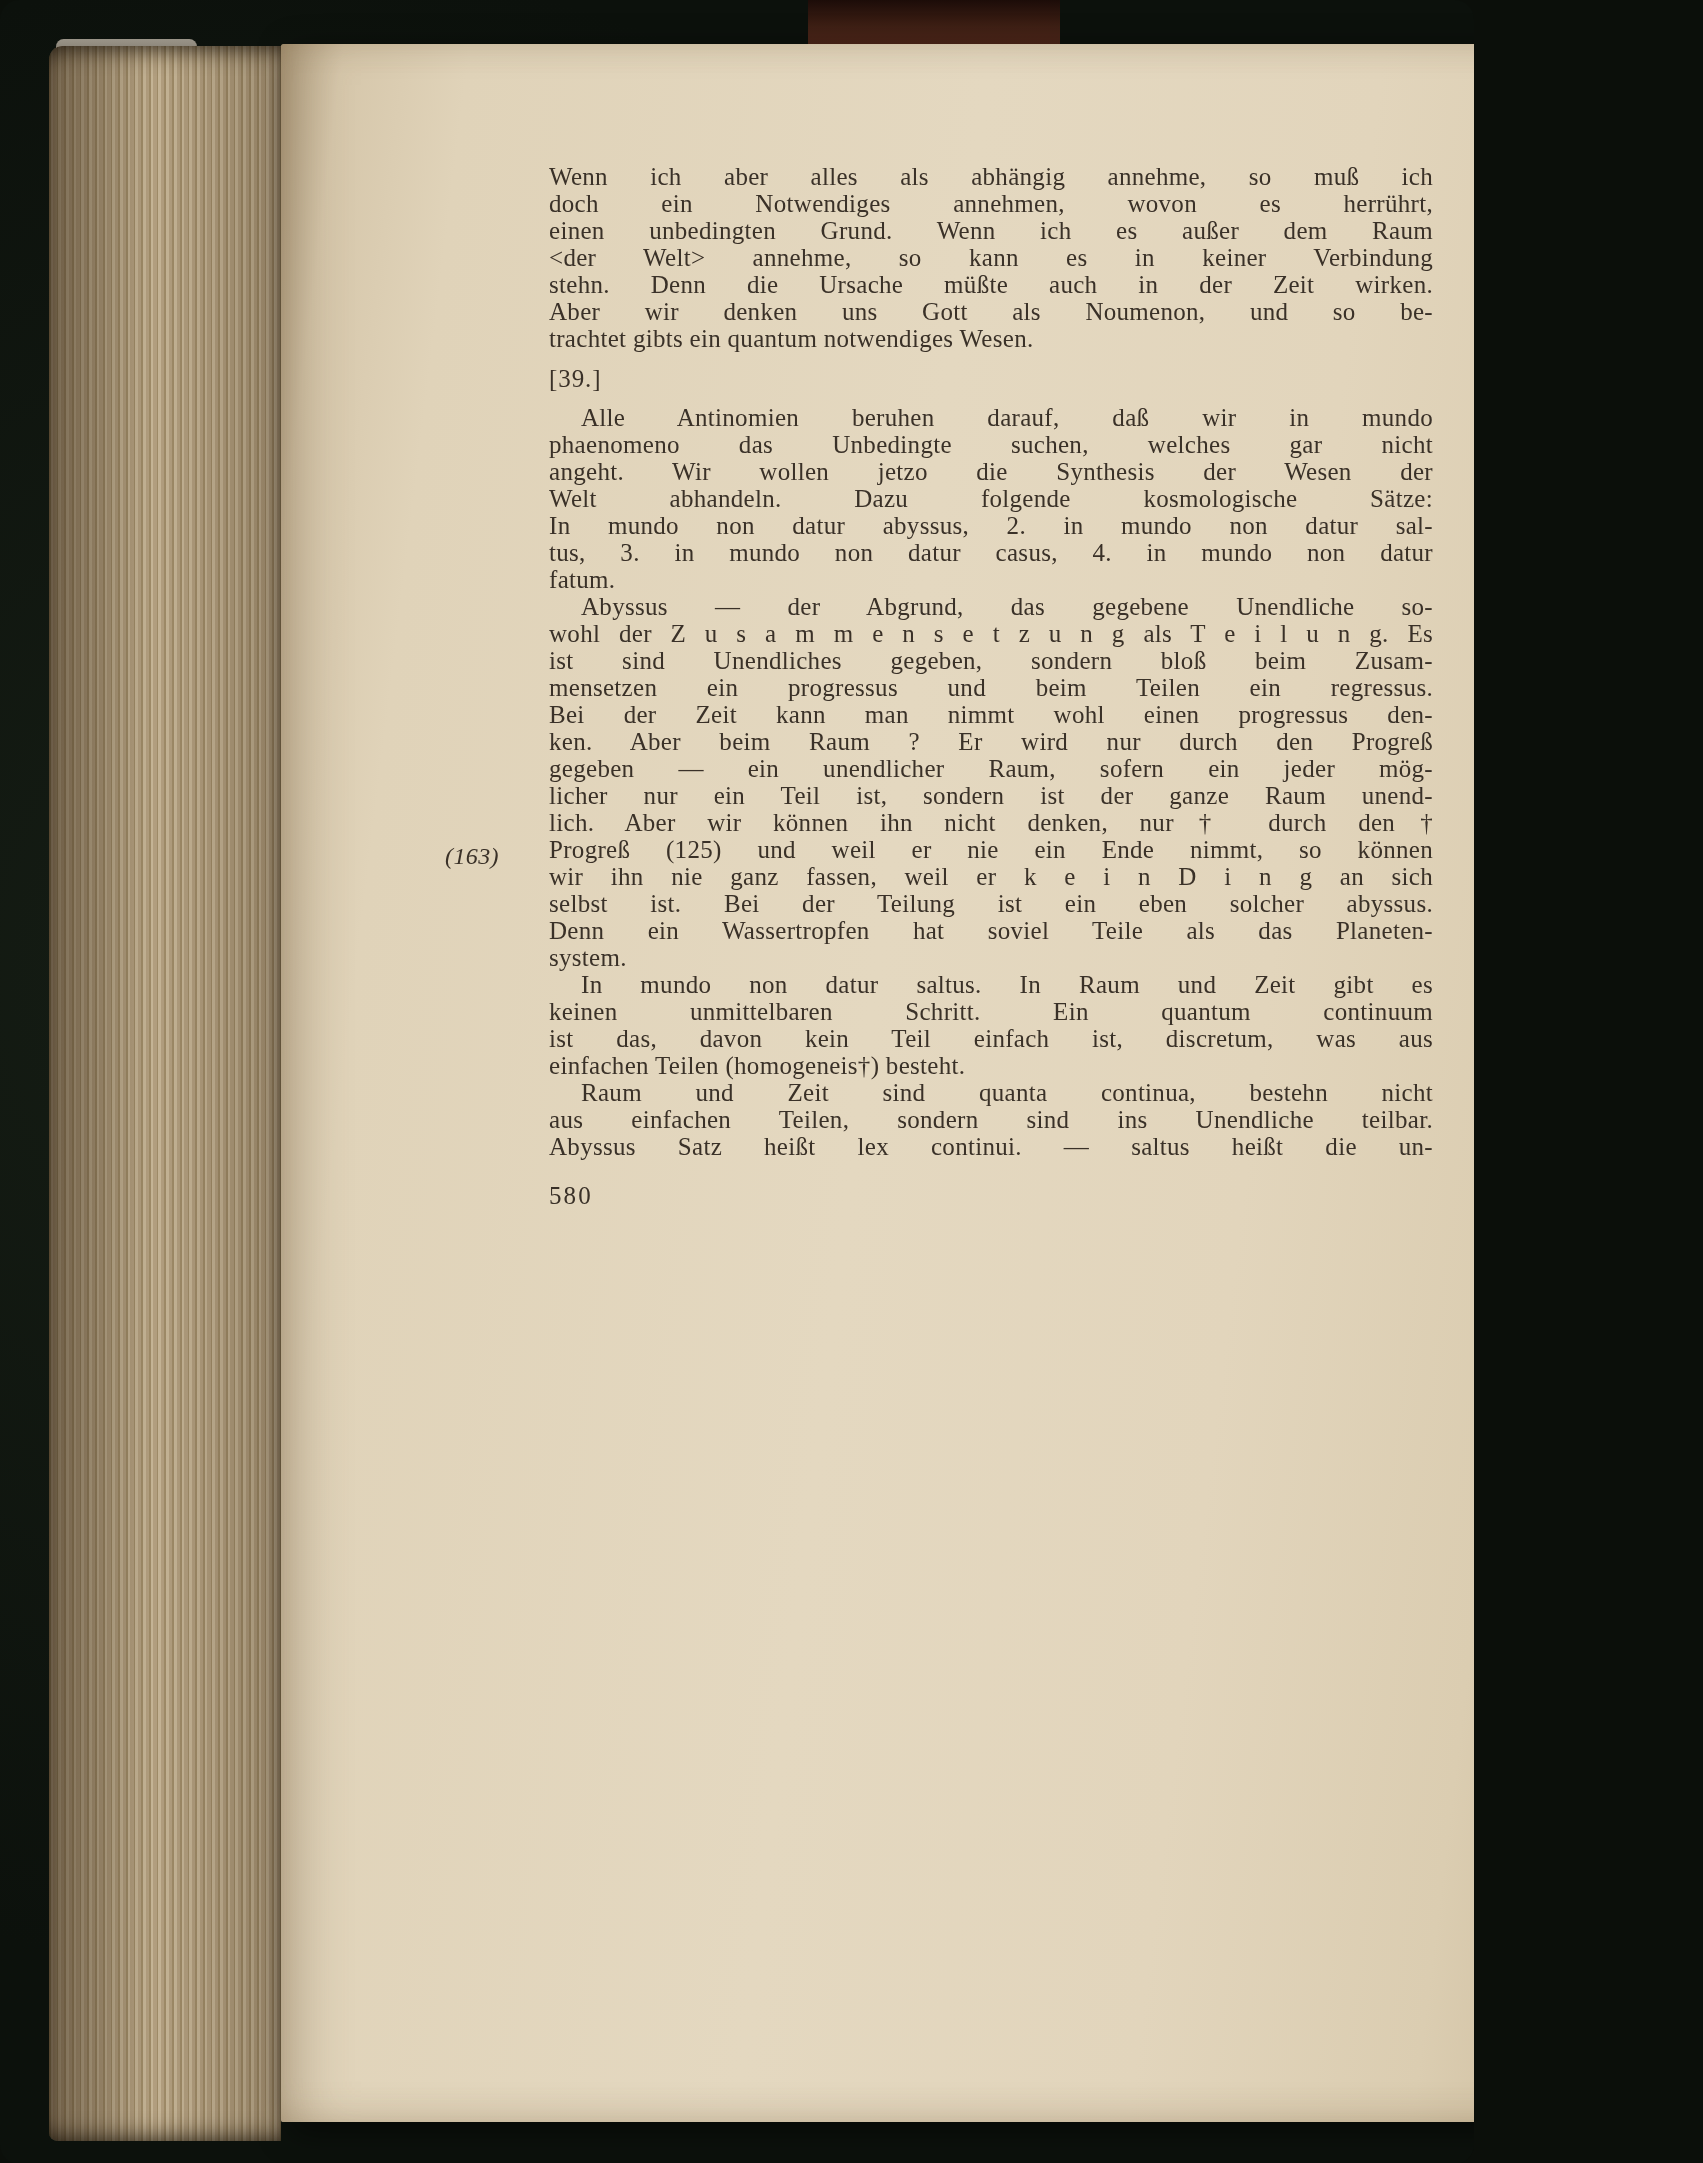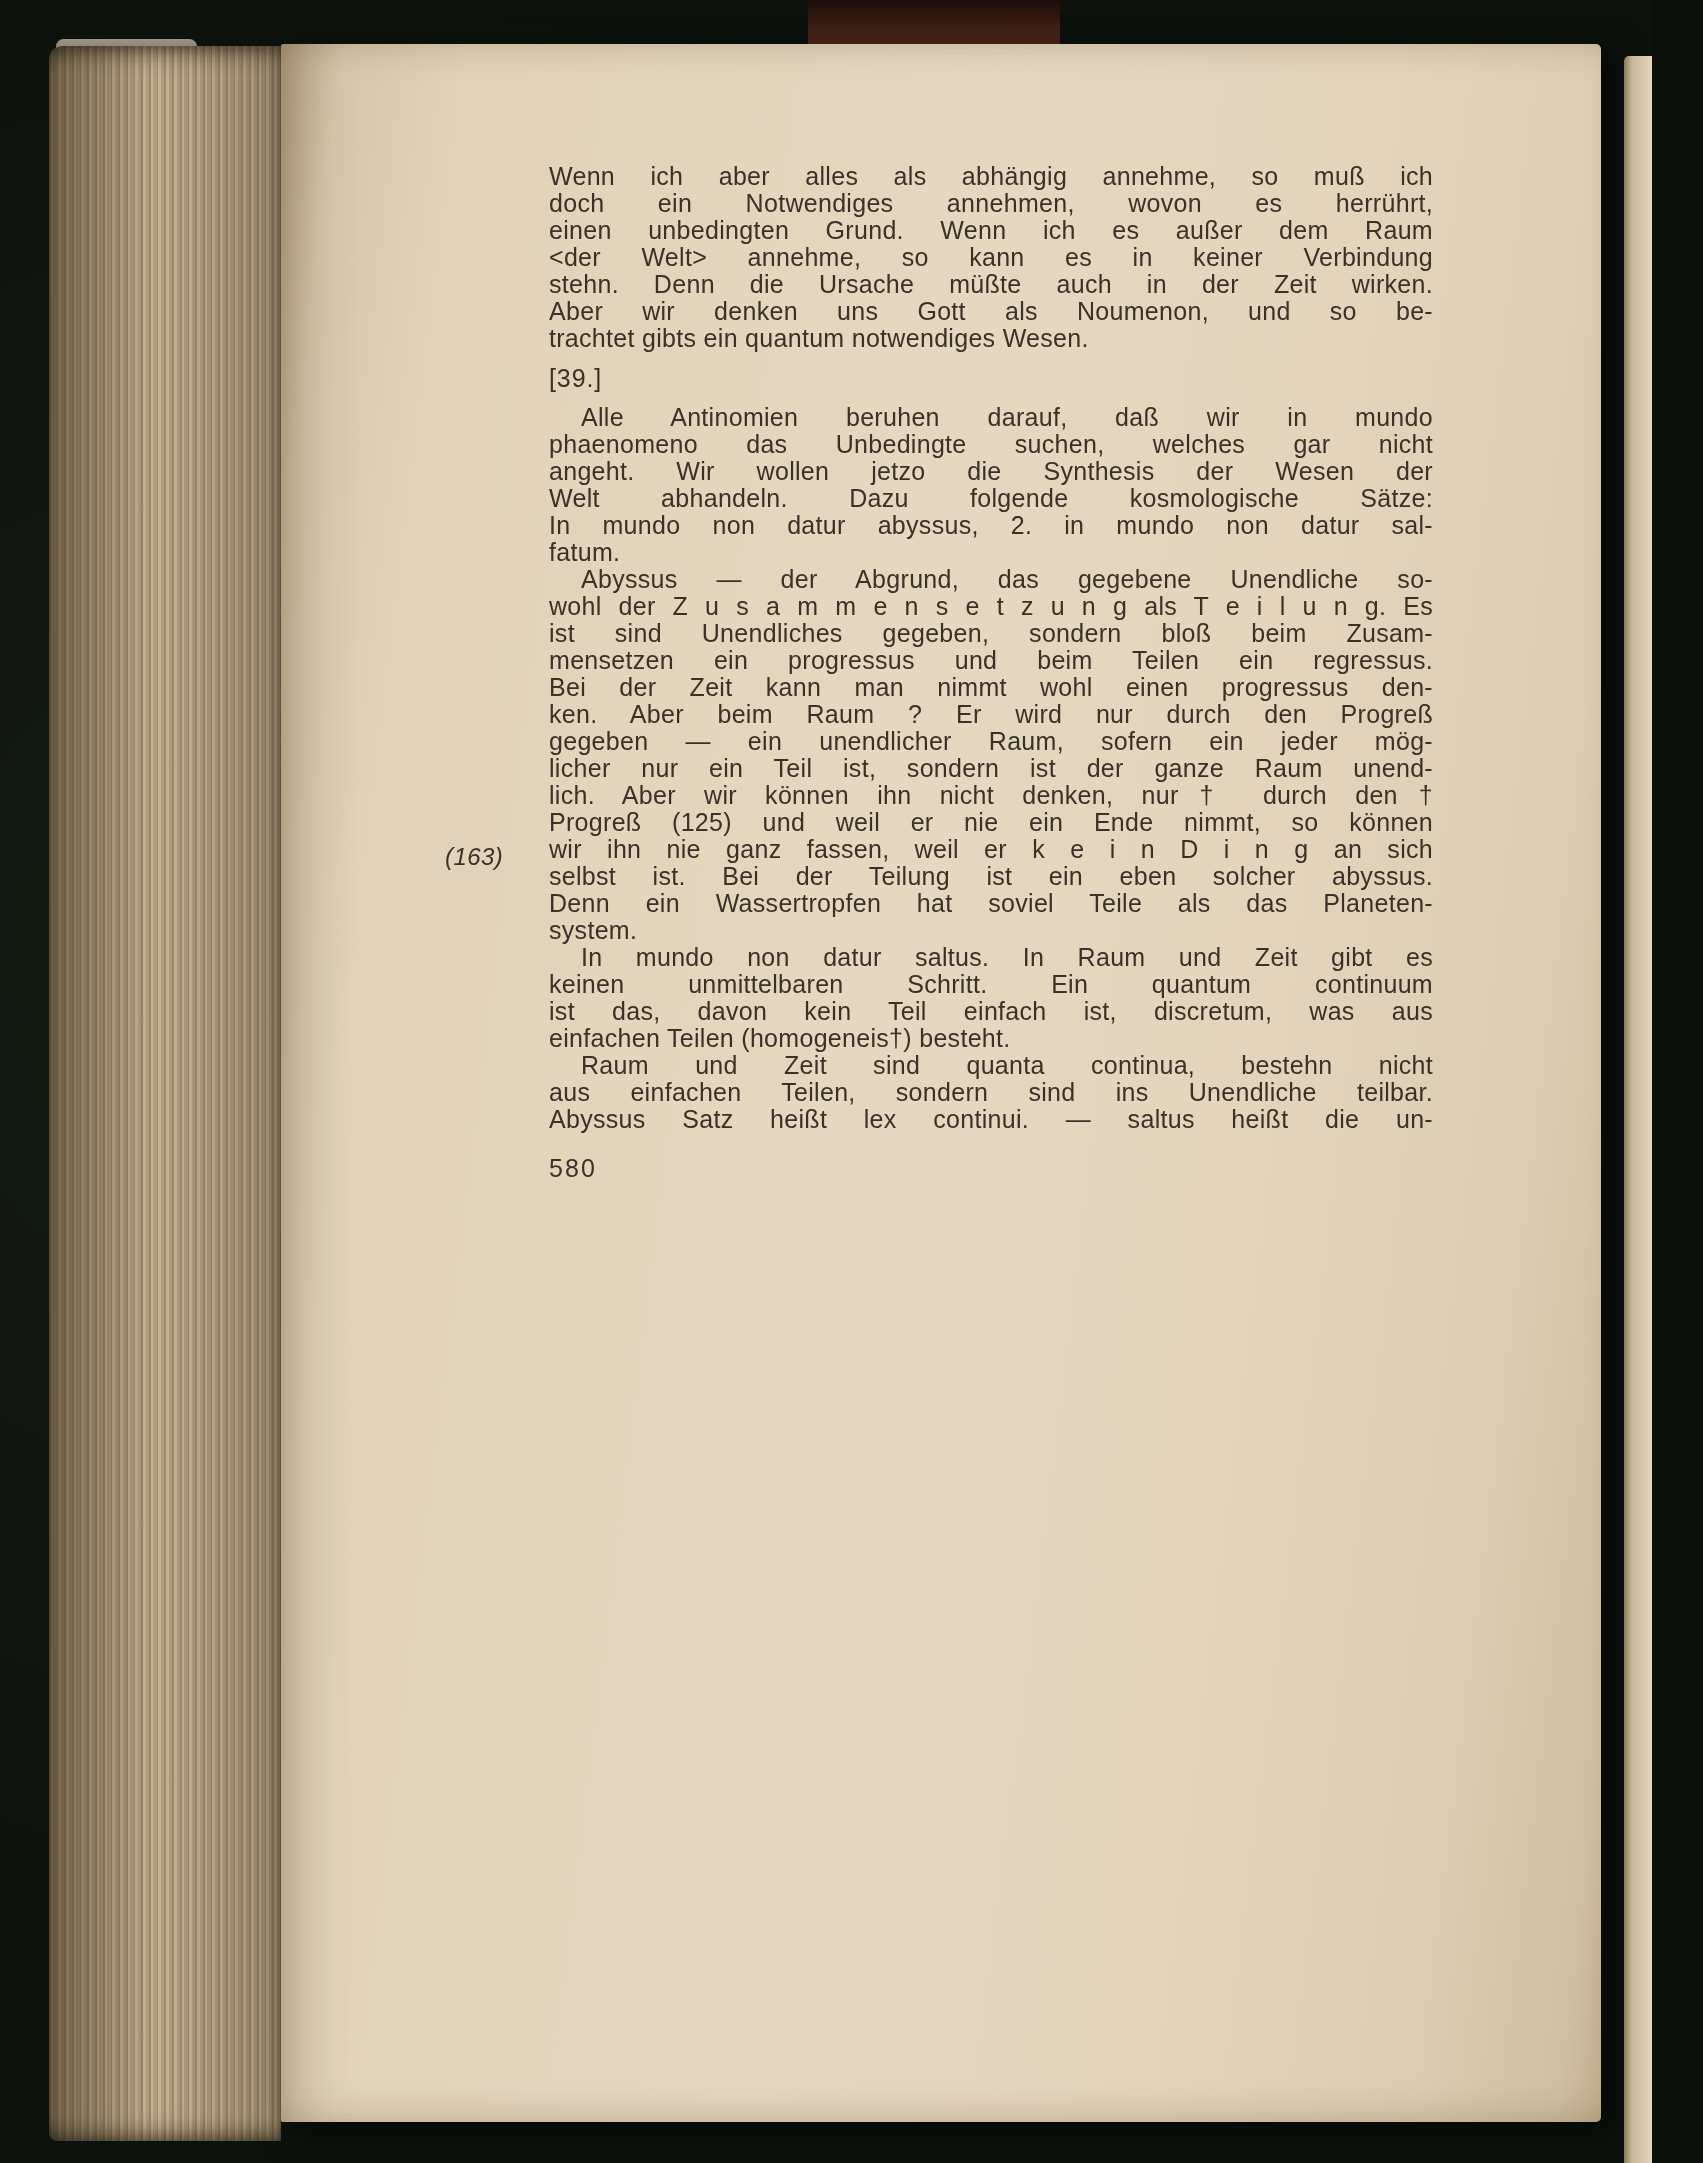--- a/index.html
+++ b/index.html
@@ -2,27 +2,28 @@
 <html style="font-size:13.6px"><head>
 <meta charset="utf-8">
 <style>
   html, body {
     margin: 0;
     padding: 0;
     background: #0b0f0a;
   }
   .stage {
     position: relative;
-    width: 1652px;
+    width: 1474px;
     height: 2164px;
     overflow: hidden;
     background:
       radial-gradient(ellipse at 20% 45%, rgba(30,40,28,.55), rgba(0,0,0,0) 60%),
       #0c110c;
-    font-family: Liberation Sans, sans-serif;
+    font-family: Liberation Serif, serif;
+    border-radius: 19px;
   }
 
   
   .top-maroon {
     position: absolute;
     left: 808px; top: 0; width: 252px; height: 49px;
     background: linear-gradient(180deg, #1c0c08 0%, #3f2015 55%, #54291b 100%);
   }
 
   
@@ -126,20 +127,21 @@
         </div>
 
       <div class="heading">[39.]</div>
 
       <div class="para">
           <div class="line indent">Alle Antinomien beruhen darauf, daß wir in mundo</div>
           <div class="line">phaenomeno das Unbedingte suchen, welches gar nicht</div>
           <div class="line">angeht. Wir wollen jetzo die Synthesis der Wesen der</div>
           <div class="line">Welt abhandeln. Dazu folgende kosmologische Sätze:</div>
           <div class="line">In mundo non datur abyssus, 2. in mundo non datur sal-</div>
+          <div class="line">tus, 3. in mundo non datur casus, 4. in mundo non datur</div>
           <div class="line last">fatum.</div>
         </div>
       <div class="para">
           <div class="line indent">Abyssus — der Abgrund, das gegebene Unendliche so-</div>
           <div class="line">wohl der Z u s a m m e n s e t z u n g als T e i l u n g. Es</div>
           <div class="line">ist sind Unendliches gegeben, sondern bloß beim Zusam-</div>
           <div class="line">mensetzen ein progressus und beim Teilen ein regressus.</div>
           <div class="line">Bei der Zeit kann man nimmt wohl einen progressus den-</div>
           <div class="line">ken. Aber beim Raum ? Er wird nur durch den Progreß</div>
           <div class="line">gegeben — ein unendlicher Raum, sofern ein jeder mög-</div>

